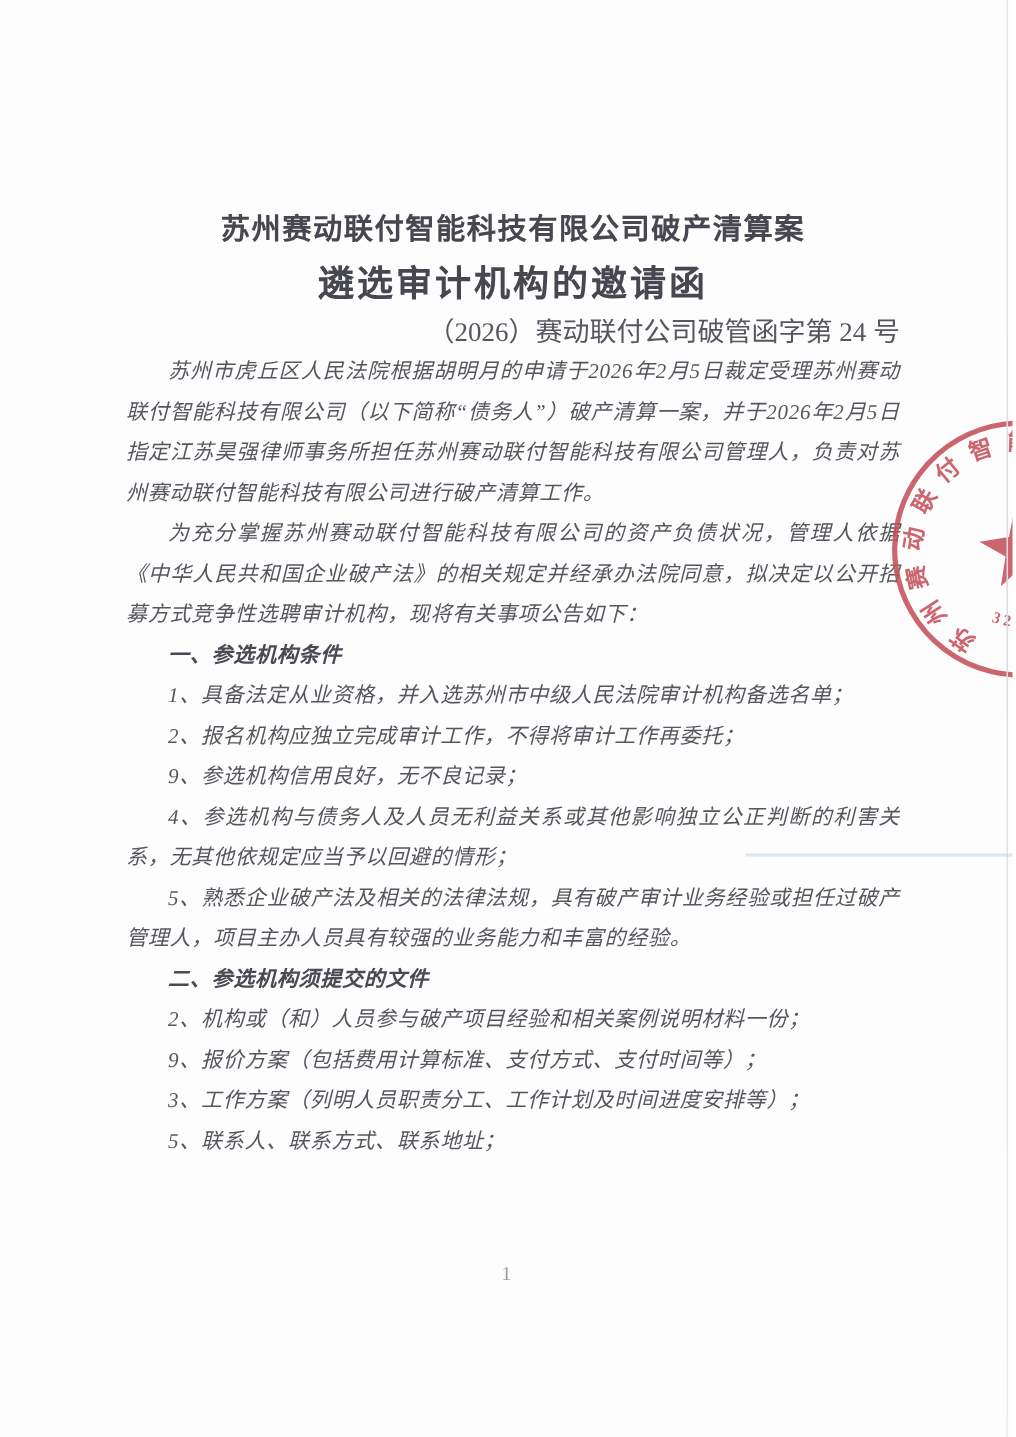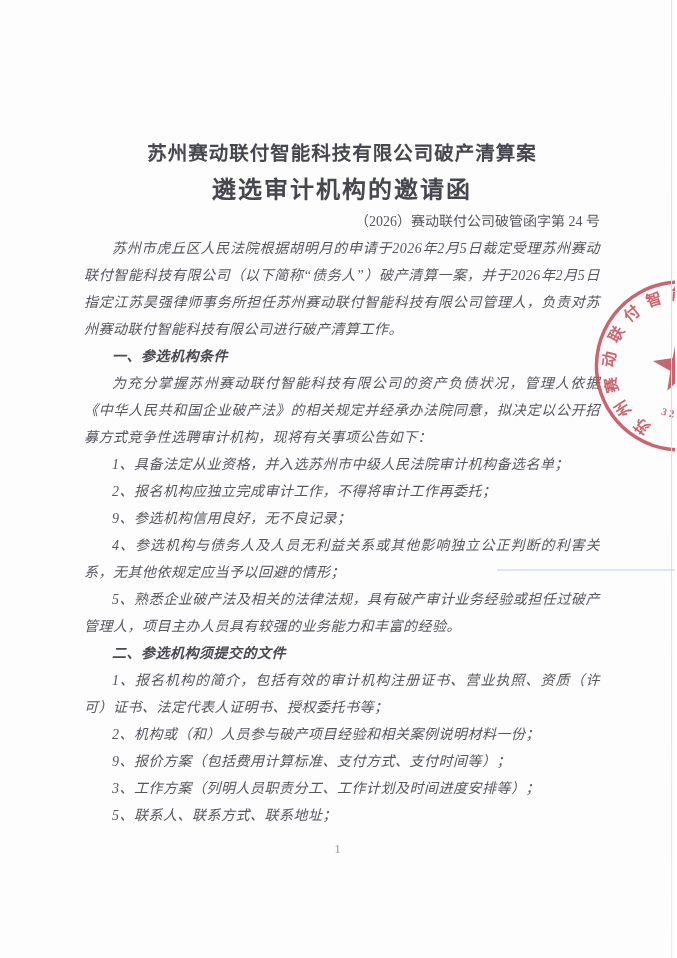--- a/index.html
+++ b/index.html
@@ -30,21 +30,21 @@
     margin: 8px 0 0 0;
     font-size: 24px;
     line-height: 28px;
     font-weight: 700;
     text-align: center;
     color: #474750;
     letter-spacing: 2px;
   }
   .doc-number {
     margin-top: 4px;
-    font-size: 14px;
+    font-size: 18px;
     line-height: 27px;
     text-align: right;
     color: #56565f;
   }
   .body-blocks { margin-top: 0; font-style: italic; }
   .body-block {
     margin: 0;
     font-size: 14px;
     line-height: 27px;
     color: #56565f;
@@ -97,29 +97,28 @@
 <body>
 
 <div class="page">
 
   <div class="content">
     <h1 class="title">苏州赛动联付智能科技有限公司破产清算案</h1>
     <h2 class="subtitle">遴选审计机构的邀请函</h2>
     <div class="doc-number">（2026）赛动联付公司破管函字第 24 号</div>
     <div class="body-blocks" id="body-blocks">
         <div class="body-block paragraph">苏州市虎丘区人民法院根据胡明月的申请于2026年2月5日裁定受理苏州赛动联付智能科技有限公司（以下简称“债务人”）破产清算一案，并于2026年2月5日指定江苏昊强律师事务所担任苏州赛动联付智能科技有限公司管理人，负责对苏州赛动联付智能科技有限公司进行破产清算工作。</div>
+        <div class="body-block paragraph">为充分掌握苏州赛动联付智能科技有限公司的资产负债状况，管理人依据《中华人民共和国企业破产法》的相关规定并经承办法院同意，拟决定以公开招募方式竞争性选聘审计机构，现将有关事项公告如下：</div>
         <div class="body-block heading">一、参选机构条件</div>
-        <div class="body-block paragraph">为充分掌握苏州赛动联付智能科技有限公司的资产负债状况，管理人依据《中华人民共和国企业破产法》的相关规定并经承办法院同意，拟决定以公开招募方式竞争性选聘审计机构，现将有关事项公告如下：</div>
         <div class="body-block paragraph">1、具备法定从业资格，并入选苏州市中级人民法院审计机构备选名单；</div>
         <div class="body-block paragraph">2、报名机构应独立完成审计工作，不得将审计工作再委托；</div>
         <div class="body-block paragraph">9、参选机构信用良好，无不良记录；</div>
         <div class="body-block paragraph">4、参选机构与债务人及人员无利益关系或其他影响独立公正判断的利害关系，无其他依规定应当予以回避的情形；</div>
         <div class="body-block paragraph">5、熟悉企业破产法及相关的法律法规，具有破产审计业务经验或担任过破产管理人，项目主办人员具有较强的业务能力和丰富的经验。</div>
         <div class="body-block heading">二、参选机构须提交的文件</div>
-        <div class="body-block paragraph">1、报名机构的简介，包括有效的审计机构注册证书、营业执照、资质（许可）证书、法定代表人证明书、授权委托书等；</div>
         <div class="body-block paragraph">2、机构或（和）人员参与破产项目经验和相关案例说明材料一份；</div>
         <div class="body-block paragraph">9、报价方案（包括费用计算标准、支付方式、支付时间等）；</div>
         <div class="body-block paragraph">3、工作方案（列明人员职责分工、工作计划及时间进度安排等）；</div>
         <div class="body-block paragraph">5、联系人、联系方式、联系地址；</div>
       </div>
   </div>
 
   <div class="page-number">1</div>
 
   <svg class="seal" width="130" height="190" viewBox="0 0 130 190" aria-hidden="true">

